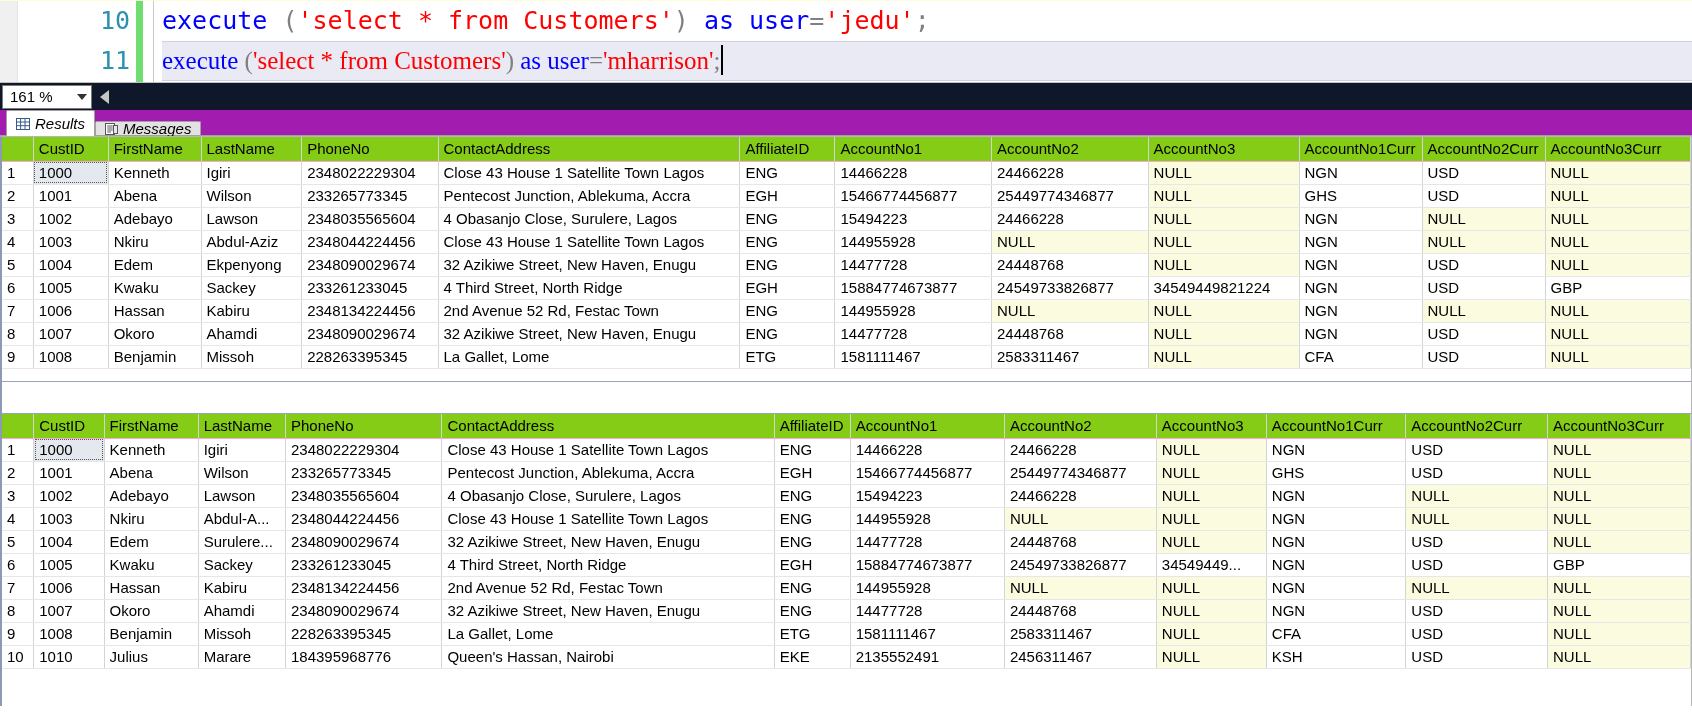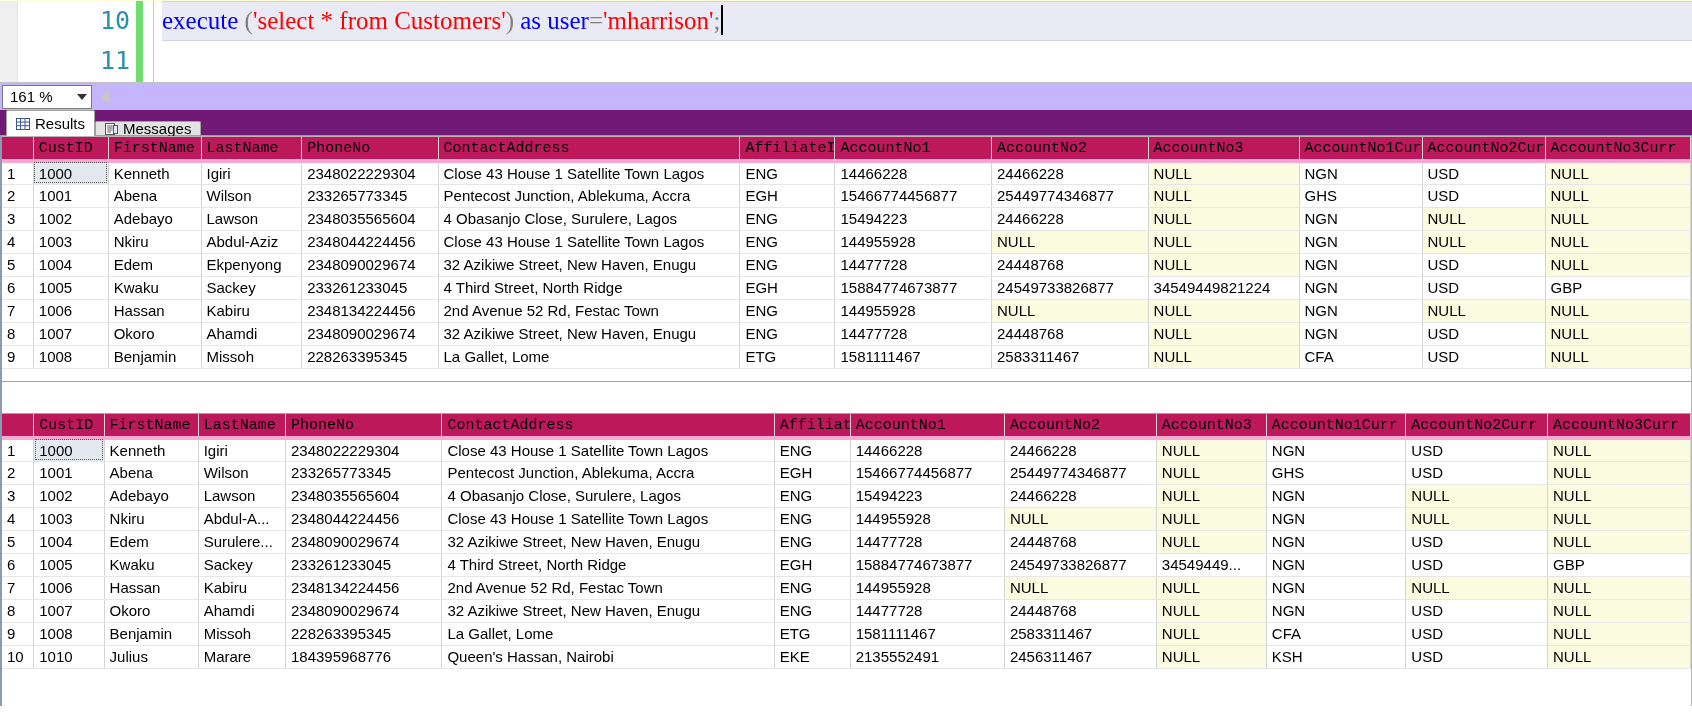--- a/index.html
+++ b/index.html
@@ -73,21 +73,21 @@
     width: 2px;
     height: 30px;
     background: #000;
     vertical-align: -6px;
     margin-left: 1px;
   }
 
   
   #zoombar {
     height: 28px;
-    background: #c4b5fd;
+    background: #0f172a;
     border-top: 1px solid #c0c0c0;
     display: flex;
     align-items: center;
     padding-left: 2px;
   }
   .zoom-combo {
     width: 90px;
     height: 24px;
     background: #ffffff;
     border: 1px solid #7a7a7a;
@@ -108,25 +108,26 @@
     margin-left: 8px;
     width: 0; height: 0;
     border-top: 7px solid transparent;
     border-bottom: 7px solid transparent;
     border-right: 9px solid #c6c6c6;
   }
 
   
   #tabs {
     height: 26px;
-    background: #701a75;
+    background: #a21caf;
     display: flex;
     align-items: flex-end;
     padding-left: 6px;
     border-bottom: 1px solid #a0a0a0;
+    font-style: italic;
   }
   .tab {
     display: flex;
     align-items: center;
     gap: 5px;
     height: 14px;
     padding: 0 9px;
     font-size: 15px;
     color: #000;
     border: 1px solid #a0a0a0;
@@ -184,25 +185,24 @@
     border-bottom: 1px solid #e6e6e6;
     padding: 0 5px;
     height: 23px;
     text-align: left;
     font-weight: normal;
     white-space: nowrap;
     overflow: hidden;
     vertical-align: middle;
   }
   table.rsgrid thead th {
-    background: #be185d;
-    border-bottom: 4px solid #f9a8d4;
+    background: #84cc16;
+    border-bottom: 1px solid #f9a8d4;
     height: 24px;
     color: #000;
-    font-family: Liberation Mono, monospace;
   }
   th.rowhdr, td.rowhdr {
     background: #ffffff;
     text-align: center;
     color: #000;
     border-right: 1px solid #c8c8c8;
     padding: 0 2px;
   }
   td.nullcell { background: #fbfbe0; }
   td.selcell {
@@ -244,20 +244,21 @@
 
 <div id="editor">
   <div class="gutter-indicator"></div>
   <div class="line-numbers">
     <div>10</div>
     <div>11</div>
   </div>
   <div class="change-bar"></div>
   <div class="editor-sep"></div>
   <div class="code-area">
+    <div class="code-line" id="code-line-0"><span class="kw">execute</span><span> </span><span class="pun">(</span><span class="str">'select * from Customers'</span><span class="pun">)</span><span> </span><span class="kw">as user</span><span class="pun">=</span><span class="str">'jedu'</span><span class="pun">;</span></div>
     <div class="code-line current" id="code-line-1"><span class="kw">execute</span><span> </span><span class="pun">(</span><span class="str">'select * from Customers'</span><span class="pun">)</span><span> </span><span class="kw">as user</span><span class="pun">=</span><span class="str">'mharrison'</span><span class="pun">;</span><span class="caret"></span></div>
   </div>
 </div>
 
 <div id="zoombar">
   <div class="zoom-combo">
     <span>161 %</span>
     <span class="arrow"></span>
   </div>
   <div class="scroll-left-btn"></div>

